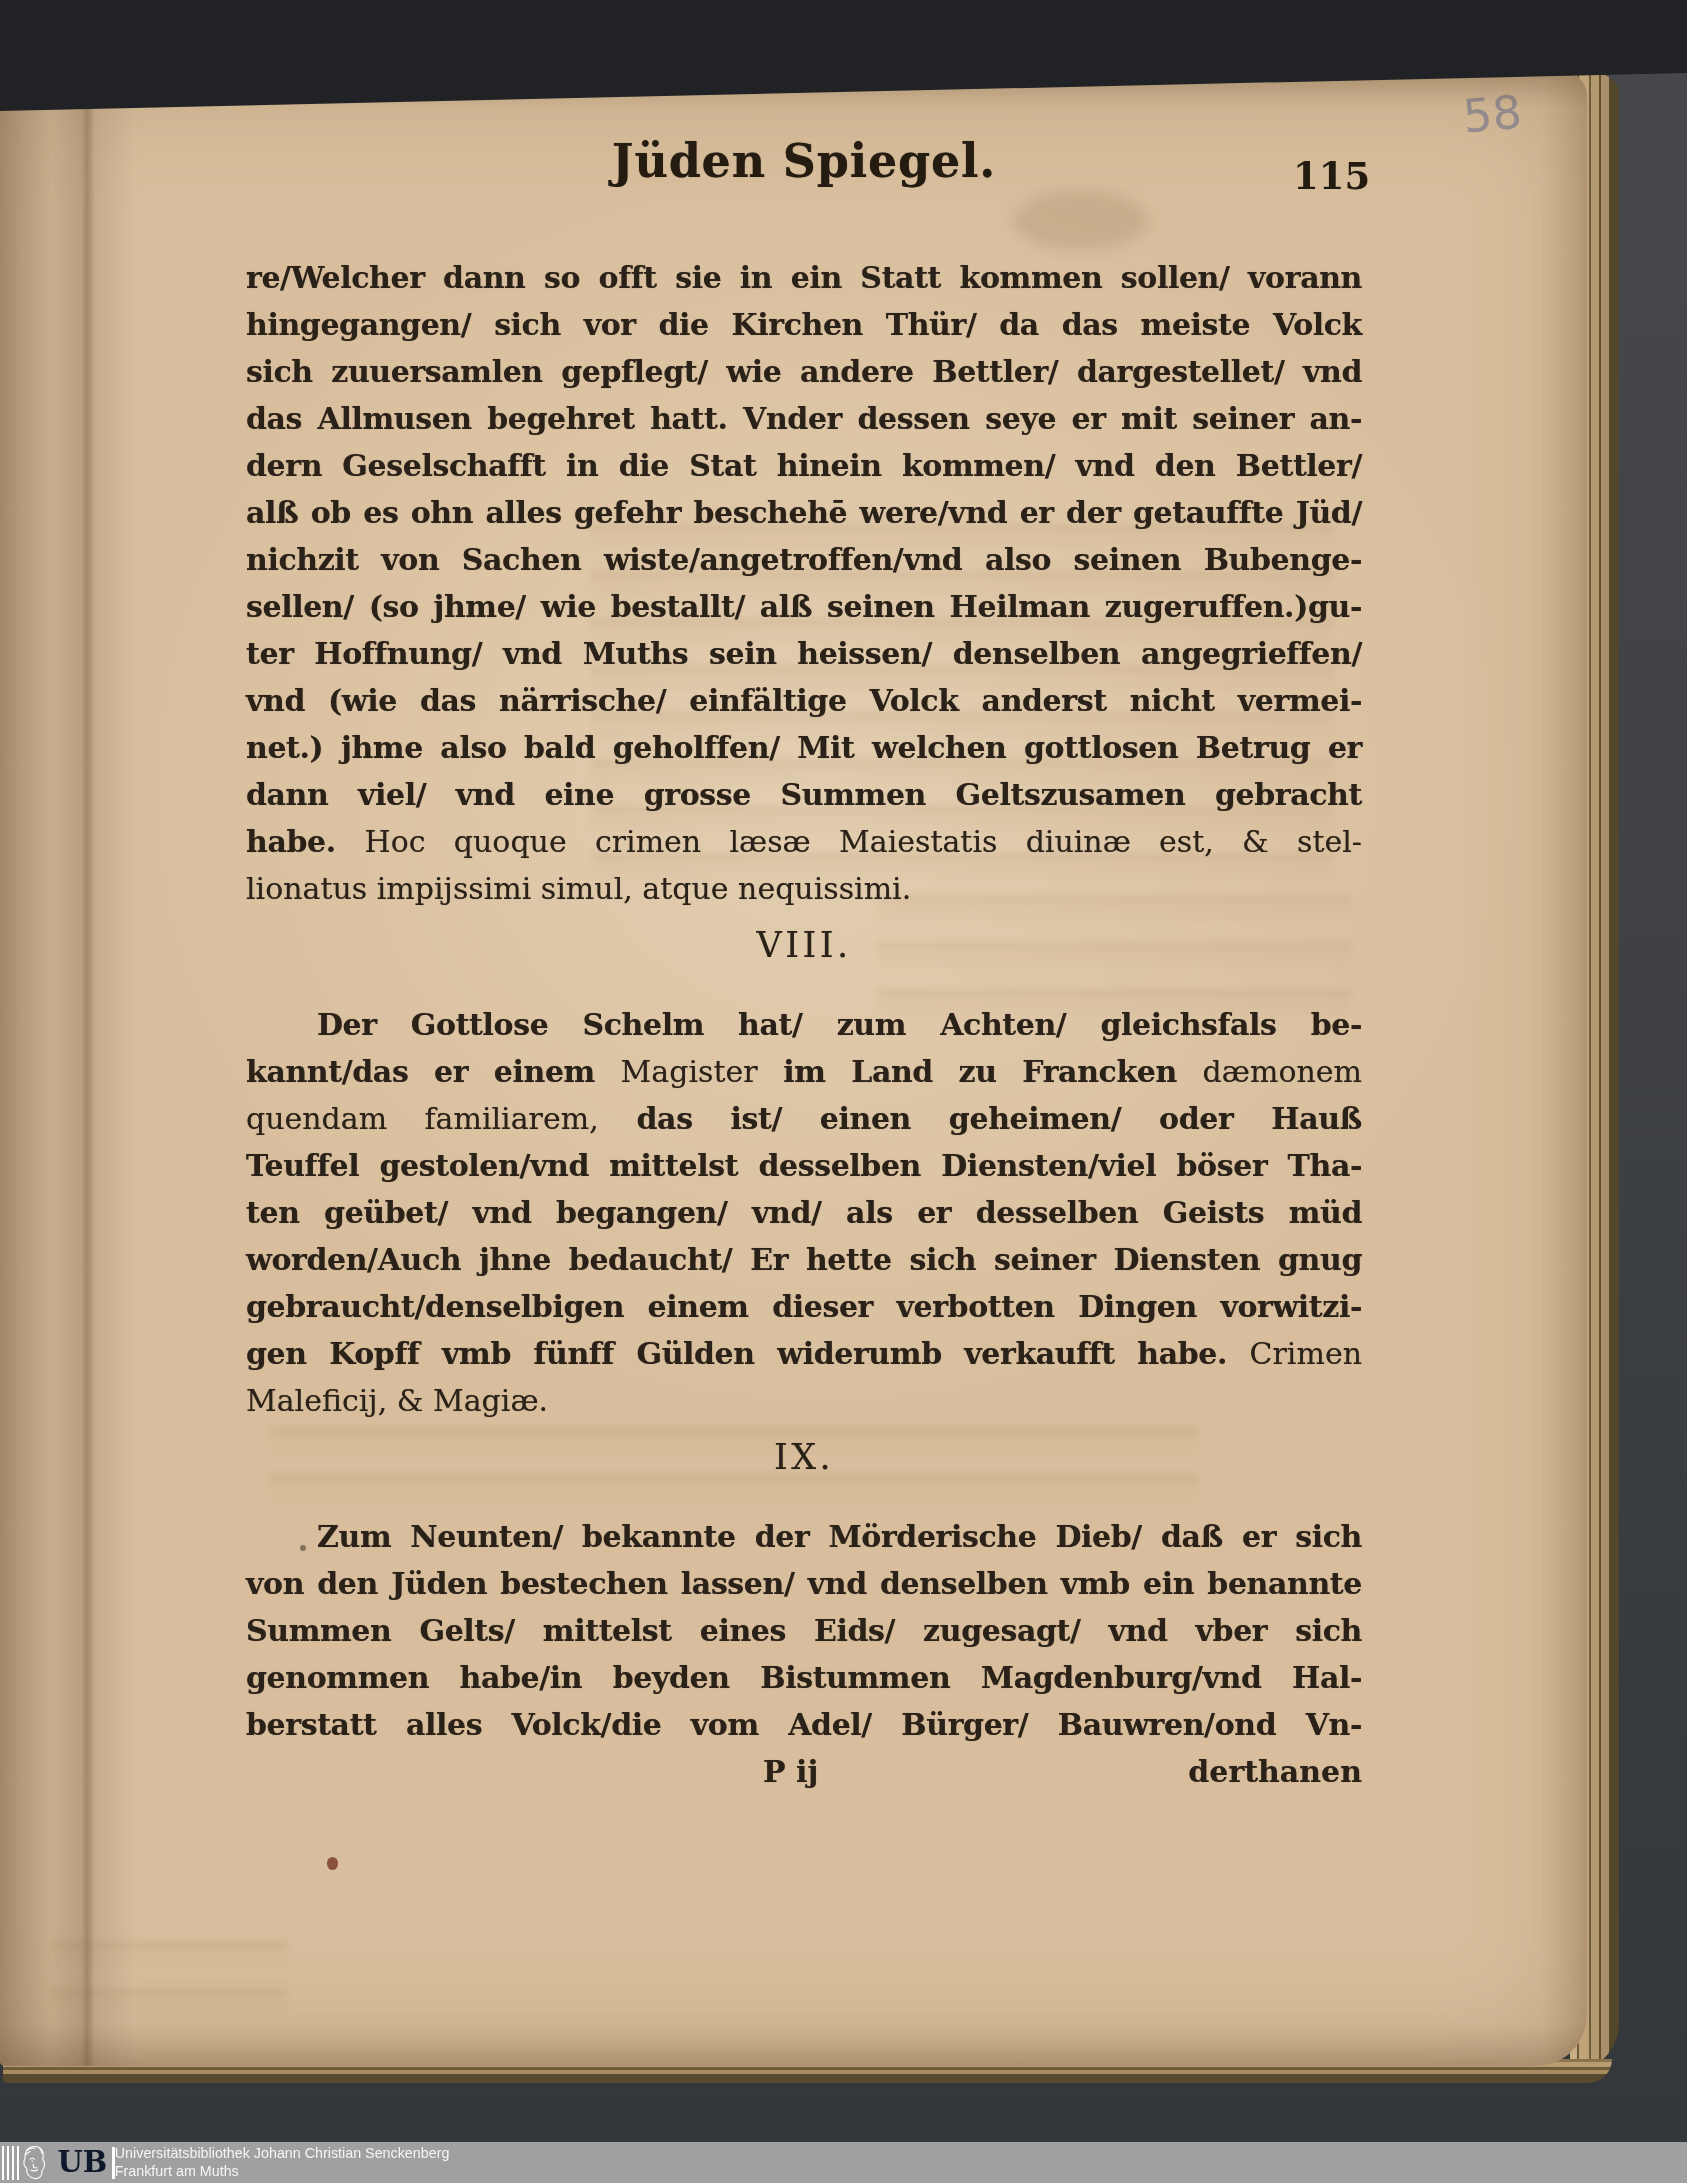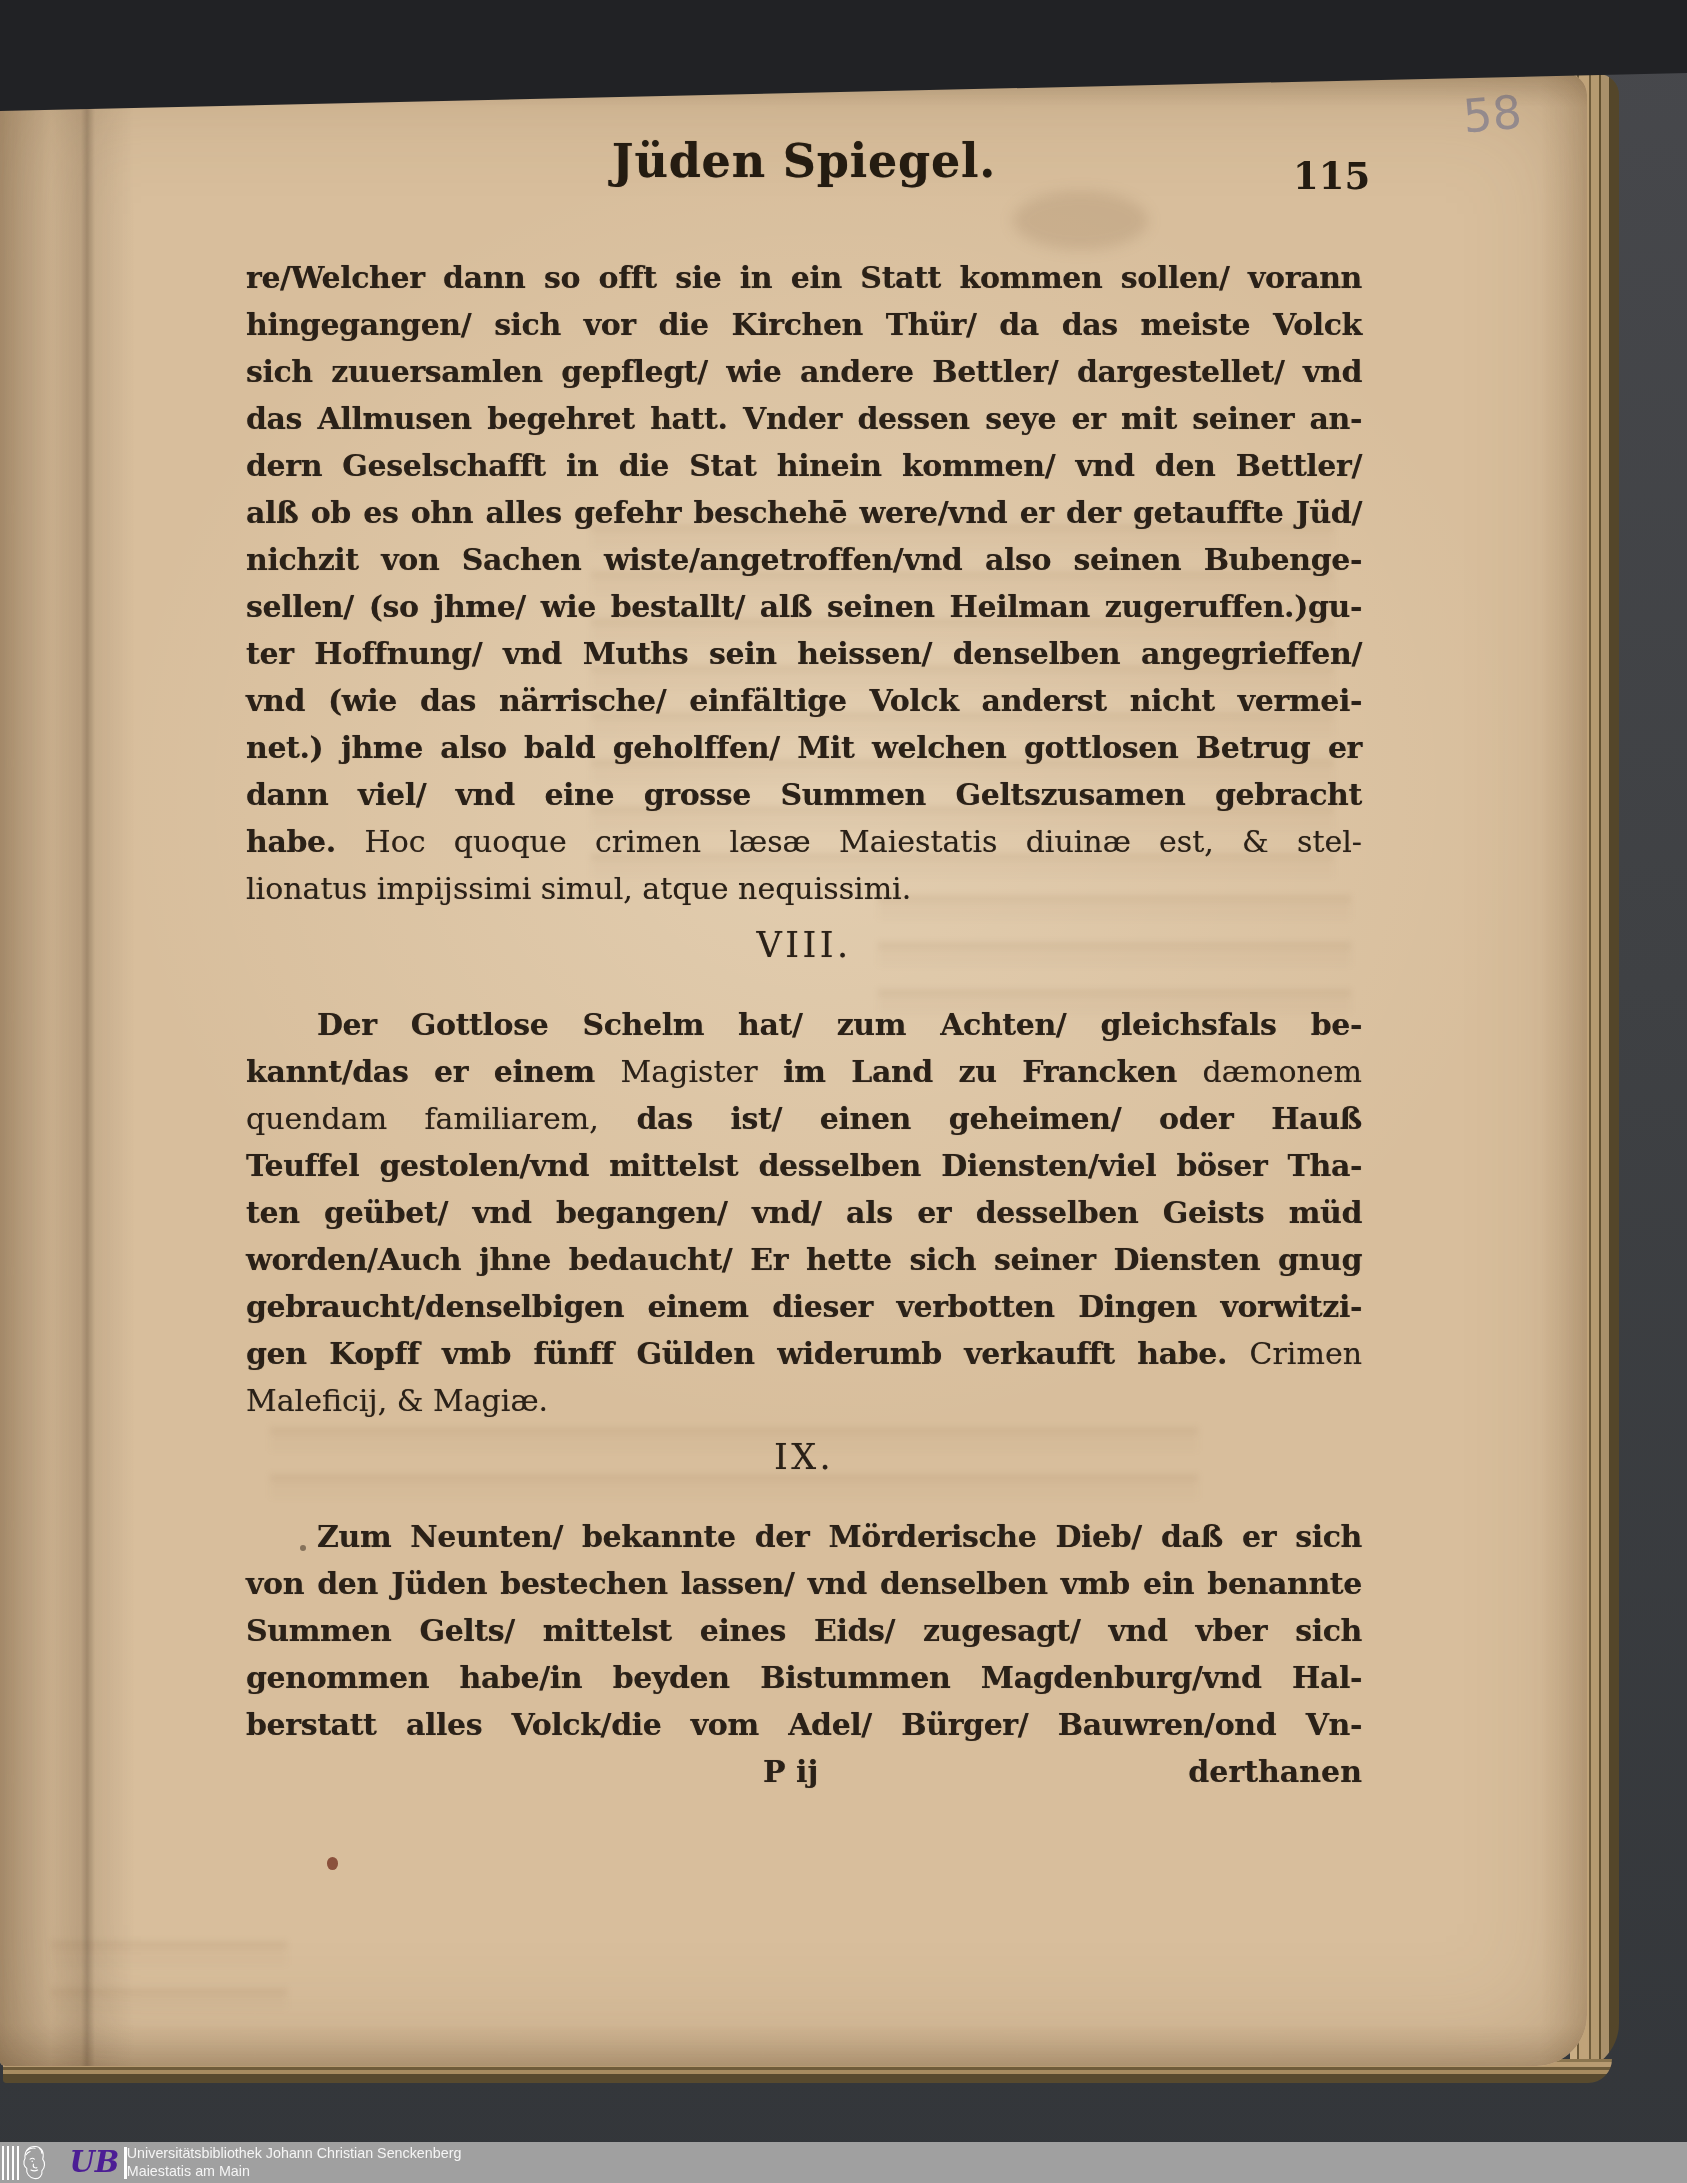--- a/index.html
+++ b/index.html
@@ -53,21 +53,21 @@
   .catchline{position:relative;height:47px;line-height:47px;font-size:30px;font-weight:bold;
         color:#2a2118;text-shadow:0 0 0.8px rgba(40,25,10,.45);}
   .catchline .sig{position:absolute;left:517px;}
   .catchline .catch{position:absolute;right:0;}
   
   .banner{position:absolute;left:0;top:2142px;width:1688px;height:41px;background:#a0a0a0;
         display:flex;align-items:center;z-index:10;}
   .logo{display:flex;align-items:center;height:100%;margin-left:1.7px;}
   .spines{width:17px;height:34px;background:repeating-linear-gradient(90deg,#fff 0 1.7px,rgba(0,0,0,0) 1.7px 5px);}
   .goethe{width:34px;height:37px;margin-left:0.8px;}
-  .ub{font-family:"DejaVu Serif",serif;font-weight:bold;font-size:29px;color:#4c1d95;line-height:1;margin-left:16px;font-style:italic;}
+  .ub{font-family:"DejaVu Serif",serif;font-weight:bold;font-size:29px;color:#0f172a;line-height:1;margin-left:4px;}
   .logobar{width:2.5px;height:32px;background:#ffffff;margin-left:5px;}
   .libtext{font-family:"Liberation Sans",sans-serif;font-size:14.3px;
         color:#f5f5f5;line-height:17.7px;}
 </style>
 </head>
 <body>
 
 <div class="stage">
 
   <div class="edge-right"></div>
@@ -145,18 +145,18 @@
           <path d="M17 24 q-1 3 1 4 q2 1 3 0"></path>
           <path d="M14 31 q4 2 8 0"></path>
           <path d="M9 8 q4 -4 10 -3 M8 13 q2 -3 5 -4 M24 5 q3 2 3 6"></path>
         </g>
       </svg>
       <span class="ub">UB</span>
       <div class="logobar"></div>
     </div>
     <div class="libtext">
       <div>Universitätsbibliothek Johann Christian Senckenberg</div>
-      <div>Maiestatis am Main</div>
+      <div>Frankfurt am Muths</div>
     </div>
   </div>
 
 </div>
 
 
 </body></html>

